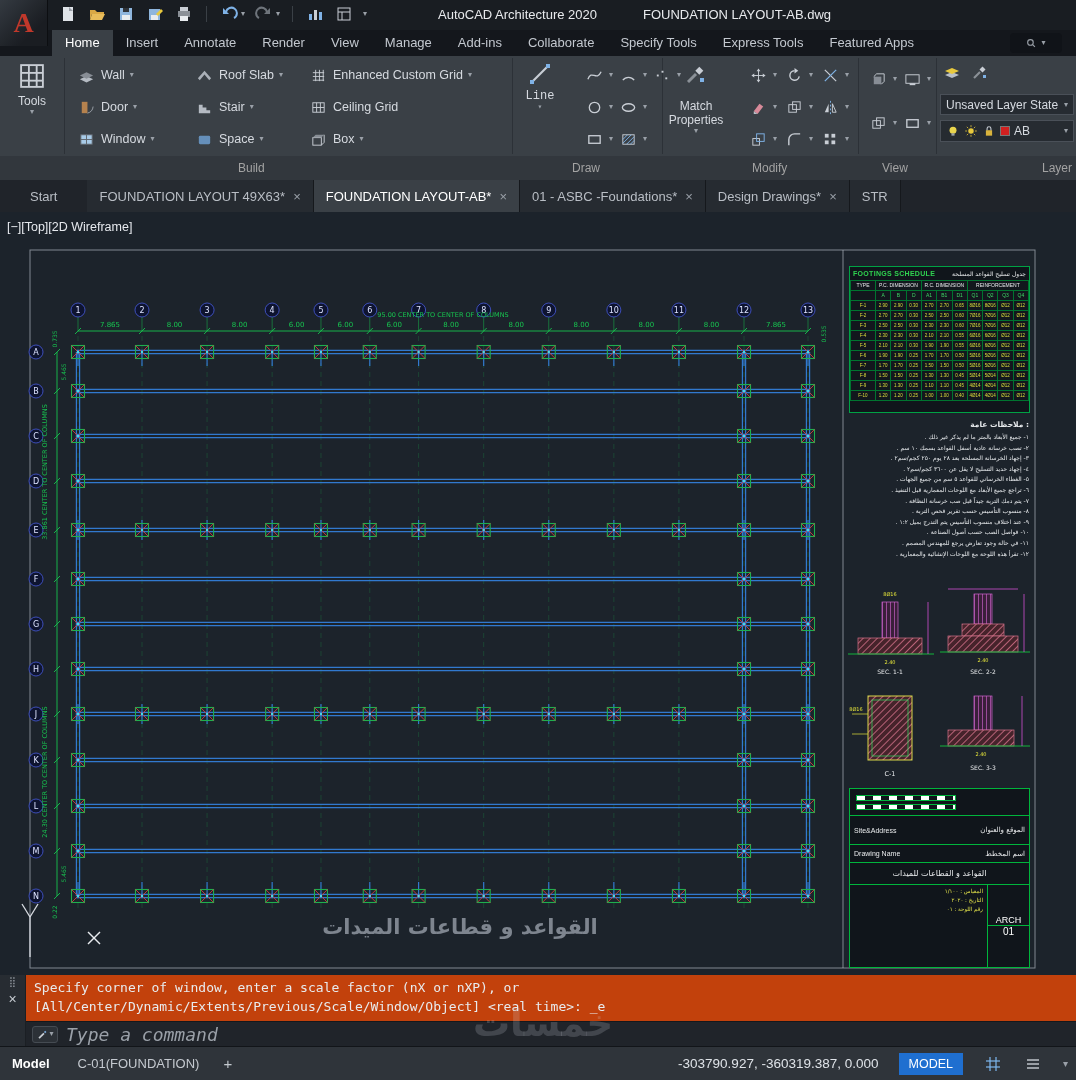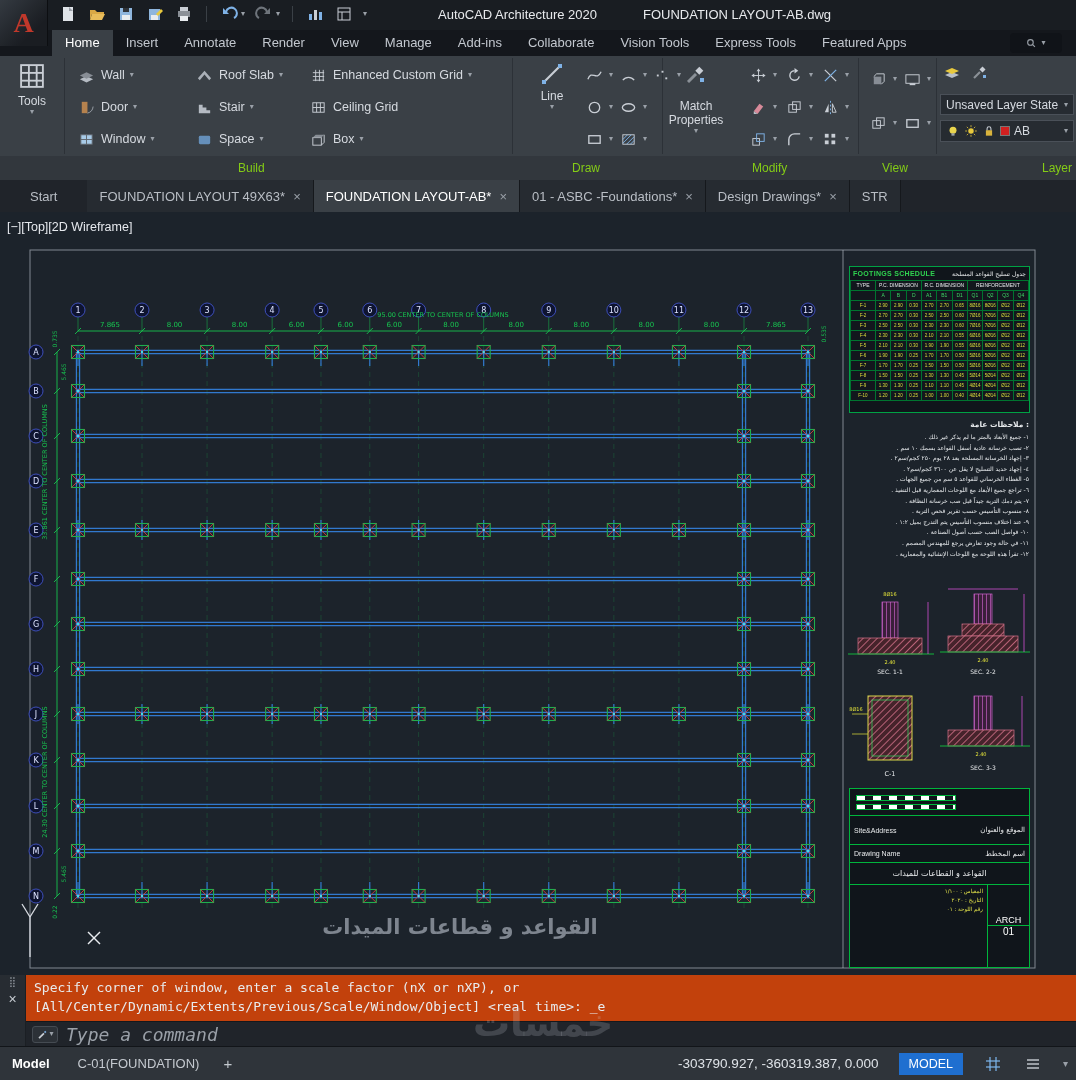--- a/index.html
+++ b/index.html
@@ -26,21 +26,21 @@
   #rtabs { position:absolute; top:30px; left:52px; height:26px; display:flex; }
   .rtab { padding:0 13px; line-height:26px; font-size:13px; color:#c3c8cf; white-space:nowrap; }
   .rtab.active { background:#3a4046; color:#ffffff; }
   #tabpill { position:absolute; top:33px; right:14px; width:52px; height:20px; background:#101318;
     border-radius:4px; display:flex; align-items:center; justify-content:center; gap:5px; color:#9aa0a8; font-size:9px; }
 
   
   #ribbon { position:absolute; top:56px; left:0; width:1076px; height:124px; background:#3a4046;
     border-bottom:1px solid #121519; }
   #plabels { position:absolute; top:100px; left:0; width:1076px; height:24px; background:#32373d; }
-  .plabel { position:absolute; top:0; height:24px; line-height:24px; font-size:12px; color:#84cc16; }
+  .plabel { position:absolute; top:0; height:24px; line-height:24px; font-size:12px; color:#a3a3a3; }
   .vsep { position:absolute; top:2px; width:1px; height:96px; background:#2c3137; }
   .ritem { position:absolute; height:26px; display:flex; align-items:center; gap:5px;
     font-size:12.5px; color:#d6dae0; white-space:nowrap; }
   .ritem svg { width:17px; height:17px; flex:0 0 auto; }
   .bigbtn { position:absolute; display:flex; flex-direction:column; align-items:center;
     color:#d6dae0; font-size:12px; text-align:center; }
   .bigbtn svg { width:24px; height:24px; }
   #tools { position:absolute; left:6px; top:6px; width:52px; display:flex; flex-direction:column; align-items:center; color:#d6dae0; font-size:12px; }
   #tools svg { width:28px; height:28px; margin-bottom:4px; }
   .field { background:#262b31; border:1px solid #4a5058; color:#d6dae0; font-size:12px;
@@ -226,21 +226,21 @@
 
 <div id="rtabs">
     <div class="rtab active">Home</div>
     <div class="rtab">Insert</div>
     <div class="rtab">Annotate</div>
     <div class="rtab">Render</div>
     <div class="rtab">View</div>
     <div class="rtab">Manage</div>
     <div class="rtab">Add-ins</div>
     <div class="rtab">Collaborate</div>
-    <div class="rtab">Vision Tools</div>
+    <div class="rtab">Specify Tools</div>
     <div class="rtab">Express Tools</div>
     <div class="rtab">Featured Apps</div>
   </div>
 <div id="tabpill">
   <svg width="10" height="10" viewBox="0 0 18 18">
       <circle cx="8" cy="8" r="5" fill="none" stroke="#9aa0a8" stroke-width="2"></circle>
       <line x1="12" y1="12" x2="16" y2="16" stroke="#9aa0a8" stroke-width="2"></line>
     </svg>
   <span class="caret">▾</span>
 </div>
@@ -356,21 +356,21 @@
             <rect x="3" y="7" width="9" height="8" fill="none" stroke="#c9ced5"></rect>
             <path d="M3,7 l3,-3 h9 l-3,3 z" fill="#878d95"></path>
             <path d="M15,4 v8 l-3,3" stroke="#c9ced5" fill="none"></path>
           </svg>
         </span>
         <span>Box</span>
         <span class="caret">▾</span>
       </div>
     </div>
   <div id="draw-items">
-      <div class="bigbtn" style="left: 524px; top: 6px; width: 56px;">
+      <div class="bigbtn" style="left: 512px; top: 6px; width: 56px; font-family: Liberation Mono, monospace;">
         <span class="qicon" style="width: 24px; height: 24px;">
           <svg viewBox="0 0 18 18" width="24" height="24">
             <line x1="3" y1="15" x2="15" y2="3" stroke="#c9ced5" stroke-width="1.6"></line>
             <rect x="1.5" y="13.5" width="3" height="3" fill="#7fb2e6"></rect>
             <rect x="13.5" y="1.5" width="3" height="3" fill="#7fb2e6"></rect>
           </svg>
         </span>
         <span style="margin-top: 3px;">Line</span>
         <span class="caret">▾</span>
       </div>

